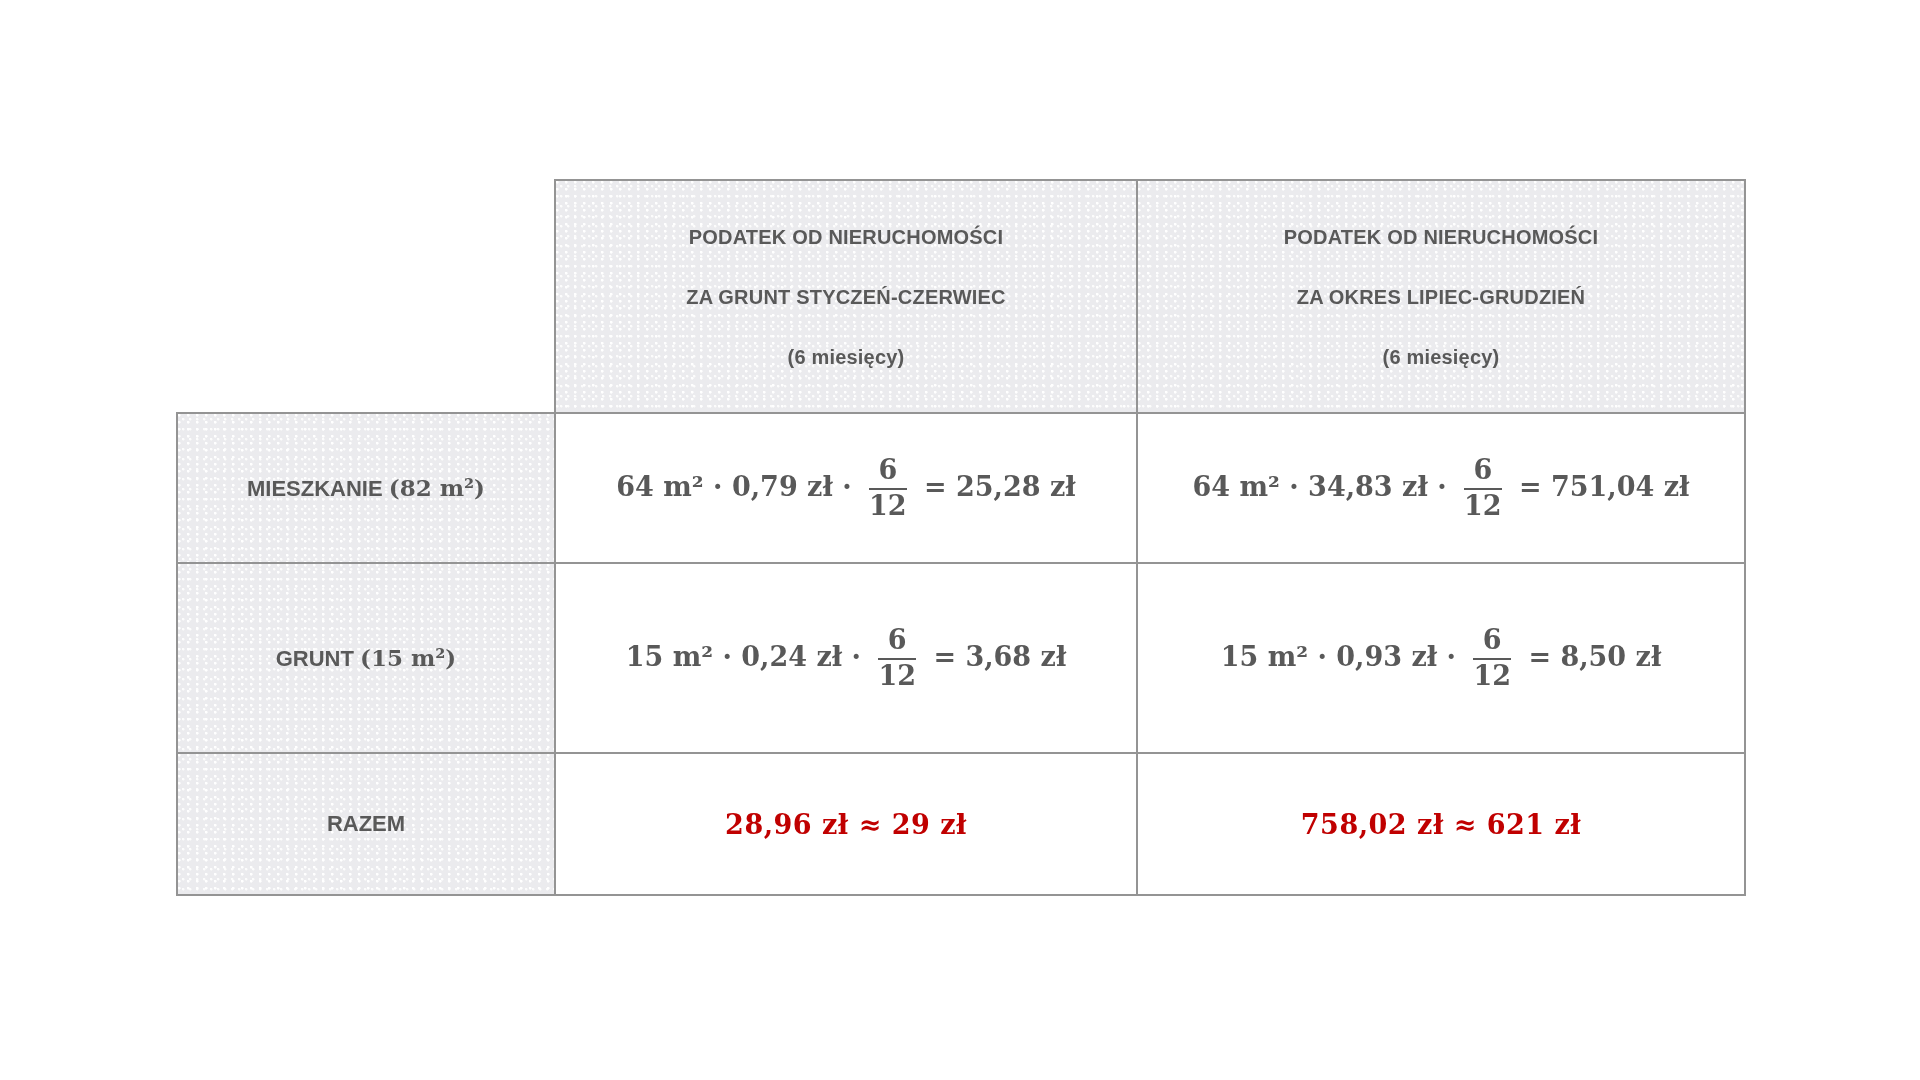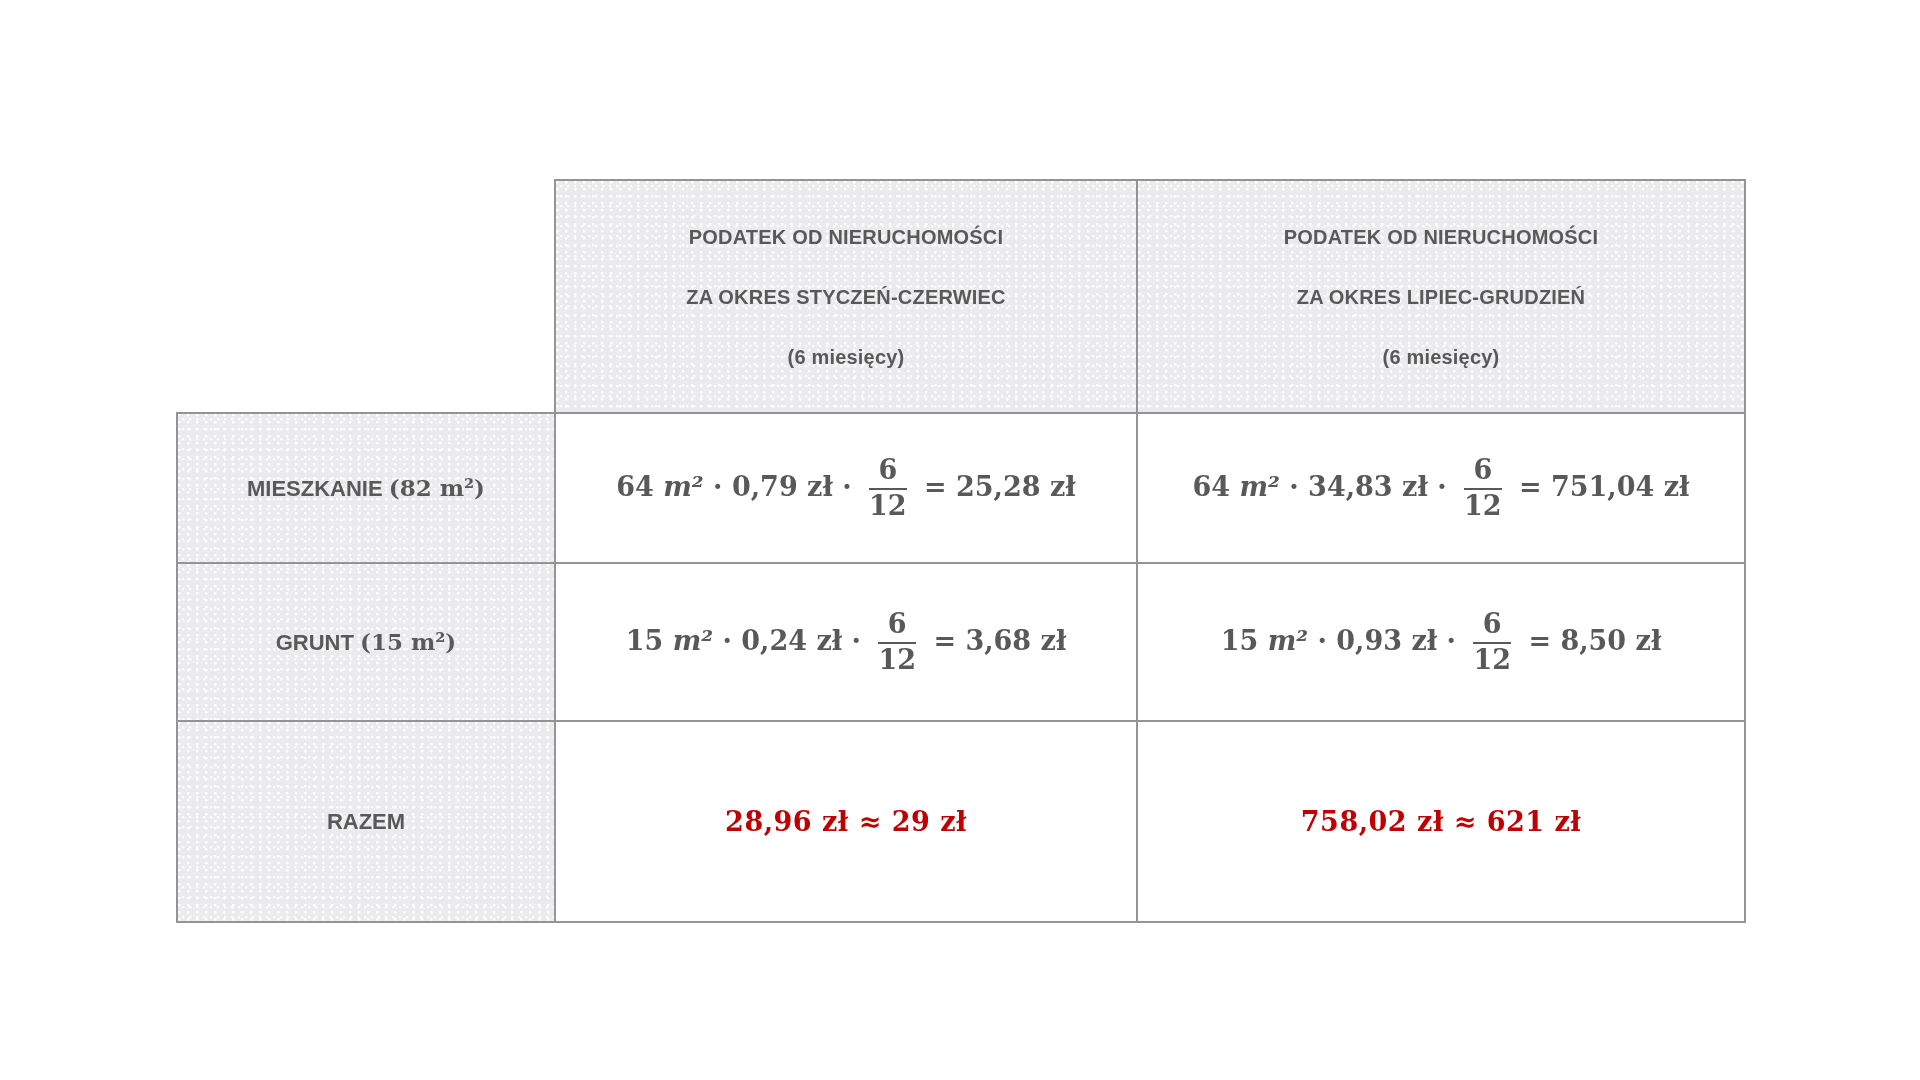--- a/index.html
+++ b/index.html
@@ -61,21 +61,21 @@
   }
   
   .formula-cell{
     background:#ffffff;
     font-family:"DejaVu Serif", serif;
     font-weight:bold;
     font-size:27px;
     color:var(--text-gray,#595959);
   }
   .eq{white-space:nowrap;}
-  .f-unit{font-style:italic;}
+  .f-unit{}
   .frac{
     display:inline-block;
     vertical-align:middle;
     text-align:center;
     margin:0 8px;
     line-height:1.05;
   }
   .frac .num{
     display:block;
     padding:0 7px 3px 7px;
@@ -100,21 +100,21 @@
     <col style="width:378px">
     <col style="width:582px">
     <col style="width:608px">
   </colgroup>
   <tbody>
       <tr style="height:209px">
     <td class="corner-empty"></td>
     <td class="shaded header-cell">
       <div class="hwrap">
         <div class="hline">PODATEK OD NIERUCHOMOŚCI</div>
-        <div class="hline">ZA OKRES STYCZEŃ-CZERWIEC</div>
+        <div class="hline">ZA GRUNT STYCZEŃ-CZERWIEC</div>
         <div class="hline">(6 miesięcy)</div>
       </div>
     </td>
     <td class="shaded header-cell">
       <div class="hwrap">
         <div class="hline">PODATEK OD NIERUCHOMOŚCI</div>
         <div class="hline">ZA OKRES LIPIEC-GRUDZIEŃ</div>
         <div class="hline">(6 miesięcy)</div>
       </div>
     </td>
@@ -138,21 +138,21 @@
       <span class="eq">
         <span>64</span>
         <span class="f-unit">m²</span>
         <span>· 34,83 zł ·</span>
         <span class="frac"><span class="num">6</span><span class="den">12</span></span>
         <span>= 751,04 zł</span>
       </span>
     </td>
   </tr>
 
-  <tr style="height:158px">
+  <tr style="height:190px">
     <td class="shaded label-cell">
       <span>GRUNT</span>
       <span class="label-math">(15 m²)</span>
     </td>
     <td class="formula-cell">
       <span class="eq">
         <span>15</span>
         <span class="f-unit">m²</span>
         <span>· 0,24 zł ·</span>
         <span class="frac"><span class="num">6</span><span class="den">12</span></span>
@@ -163,21 +163,21 @@
       <span class="eq">
         <span>15</span>
         <span class="f-unit">m²</span>
         <span>· 0,93 zł ·</span>
         <span class="frac"><span class="num">6</span><span class="den">12</span></span>
         <span>= 8,50 zł</span>
       </span>
     </td>
   </tr>
 
-  <tr style="height:201px">
+  <tr style="height:142px">
     <td class="shaded label-cell">
       <span>RAZEM</span>
     </td>
     <td class="formula-cell total-cell">
       <span class="total-text">28,96 zł ≈ 29 zł</span>
     </td>
     <td class="formula-cell total-cell">
       <span class="total-text">758,02 zł ≈ 621 zł</span>
     </td>
   </tr>

